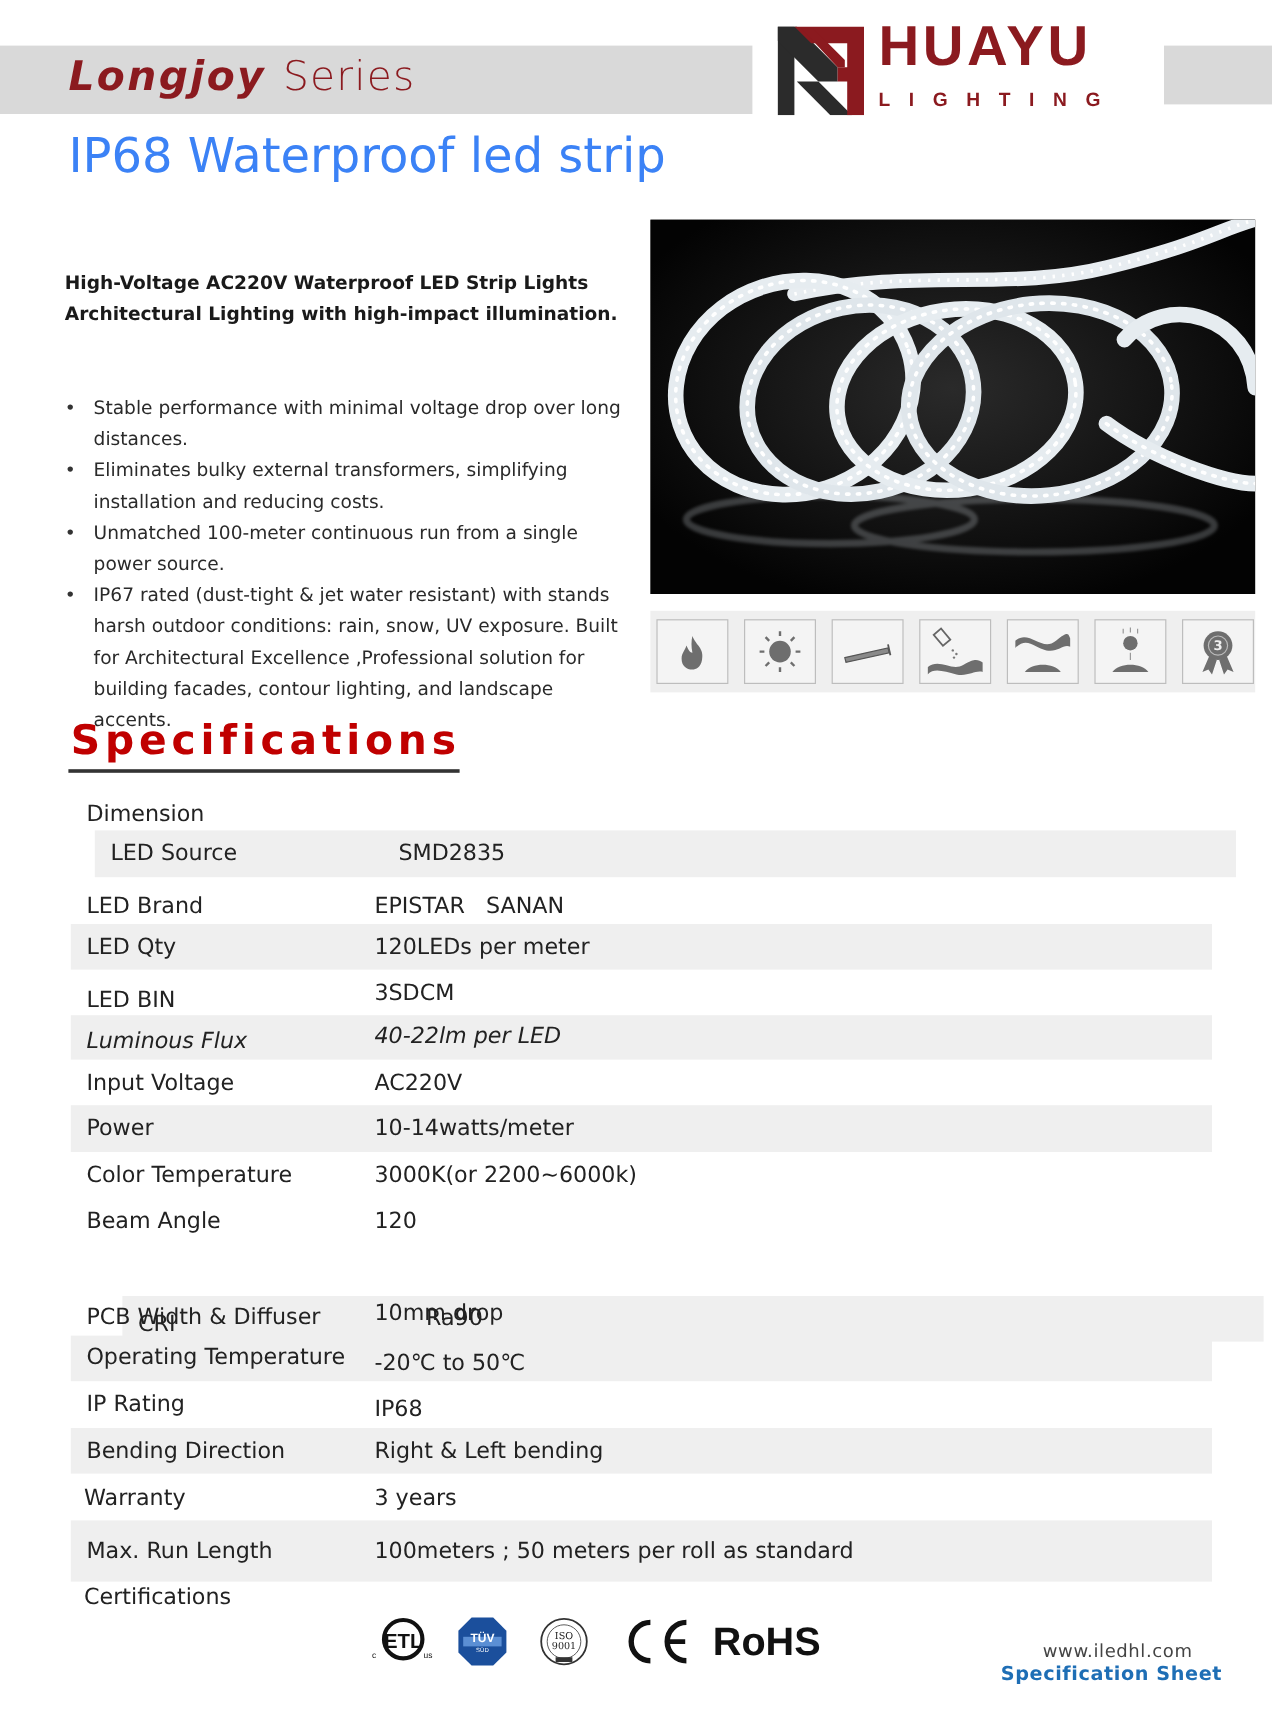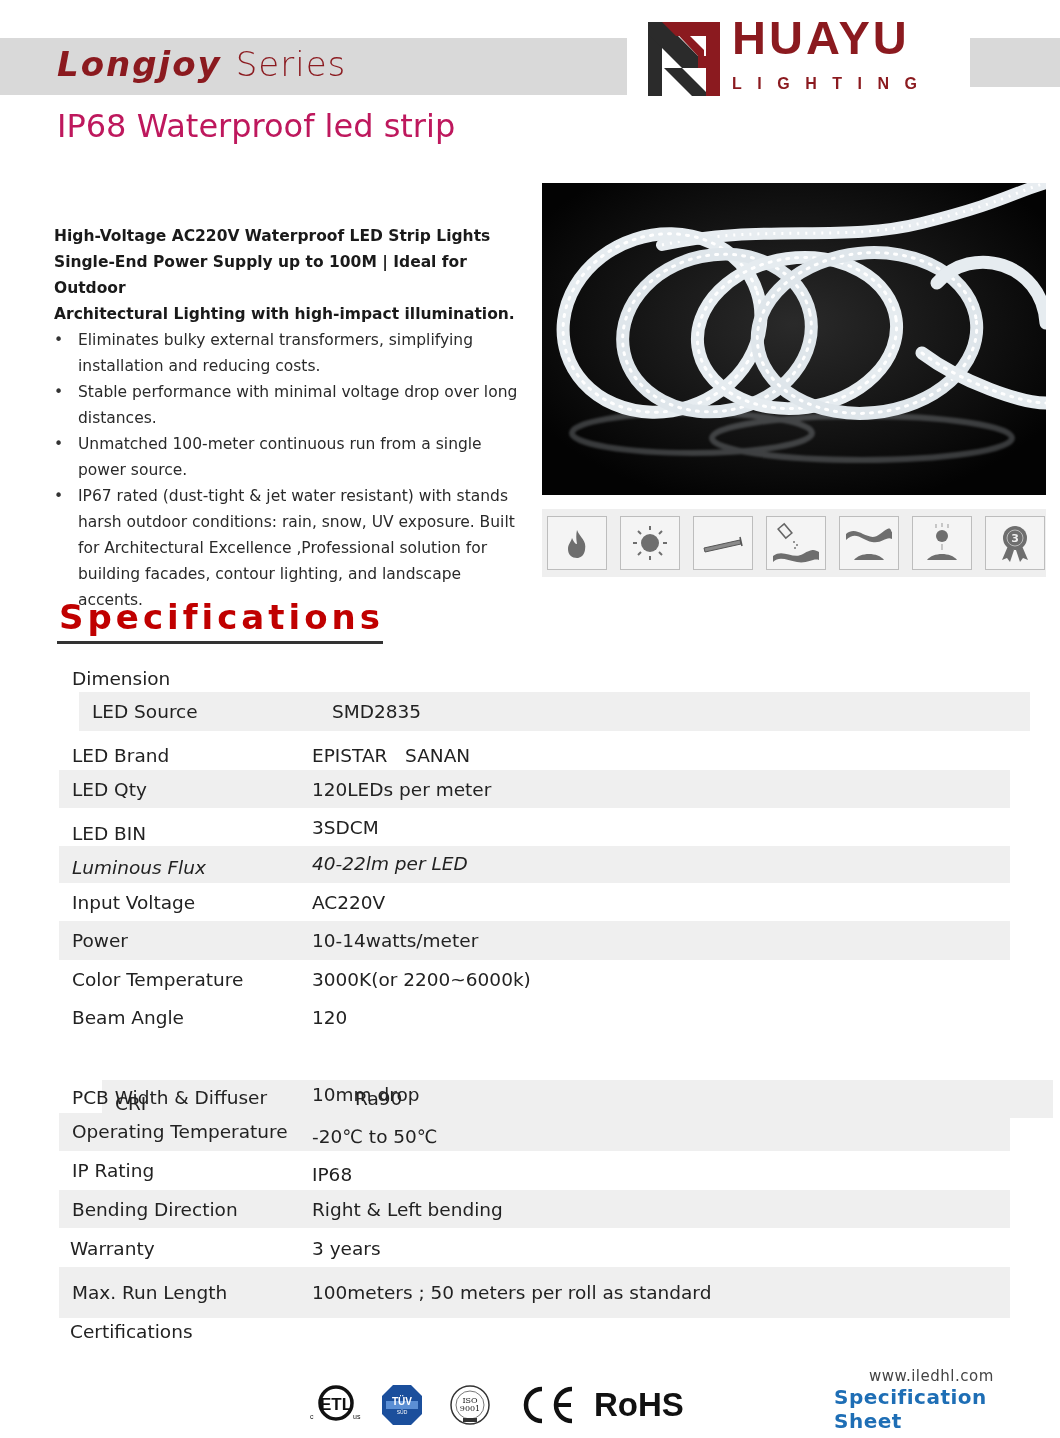--- a/index.html
+++ b/index.html
@@ -14,21 +14,21 @@
   .series-title { left: 57px; top: 44px; height: 45px; display: flex; align-items: baseline; white-space: nowrap; justify-content: space-between; }
   .series-brand { font-family: "DejaVu Sans", sans-serif; font-weight: bold; font-style: italic; font-size: 34px; color: #8b1a1f; letter-spacing: 2px; }
   .series-word { font-family: "DejaVu Sans", sans-serif; font-size: 34px; color: #8b1a1f; margin-left: 14px; font-weight: 300; letter-spacing: 1px; }
 
   
   .logo { left: 648px; top: 20px; width: 295px; height: 78px; }
   .logo-mark { position: absolute; left: 0; top: 2px; width: 72px; height: 74px; }
   .logo-name { position: absolute; left: 84px; top: -6px; font-family: "Liberation Sans", sans-serif; font-weight: bold; font-size: 47px; color: #8b1a1f; letter-spacing: 3px; line-height: 1; }
   .logo-sub { position: absolute; left: 84px; top: 56px; font-family: "Liberation Sans", sans-serif; font-weight: bold; font-size: 16px; color: #8b1a1f; letter-spacing: 15.5px; line-height: 1; }
 
-  .product-title { left: 57px; top: 107px; font-size: 32px; color: #be185d; white-space: nowrap; font-family: "DejaVu Sans", sans-serif; letter-spacing: 0px; }
+  .product-title { left: 57px; top: 107px; font-size: 40px; color: #3b82f6; white-space: nowrap; font-family: "DejaVu Sans", sans-serif; letter-spacing: 0px; }
 
   
   .intro { left: 54px; top: 223px; width: 470px; font-size: 15.5px; font-weight: bold; line-height: 26px; color: #1a1a1a; }
   .bullets { left: 54px; top: 327px; width: 470px; list-style: none; }
   .bullets li { position: relative; padding-left: 24px; font-size: 15.5px; line-height: 26px; color: #2a2a2a; }
   .bullets li::before { content: "•"; position: absolute; left: 0; top: 0; color: #333; }
 
   
   .photo { left: 542px; top: 183px; width: 504px; height: 312px; background: #050505; overflow: hidden; }
 
@@ -40,25 +40,25 @@
   
   .spec-heading { left: 59px; top: 600px; font-family: "DejaVu Sans", sans-serif; font-weight: bold; font-size: 34px; letter-spacing: 4px; color: #c00000; line-height: 1; }
   .spec-underline { left: 57px; top: 641px; width: 326px; height: 3px; background: #333; }
 
   .spec-row { position: absolute; left: 59px; width: 951px; display: flex; align-items: center; }
   .spec-row.band { background: #efefef; }
   .spec-label { position: absolute; left: 13px; font-size: 18.5px; color: #222; white-space: nowrap; }
   .spec-value { position: absolute; left: 253px; font-size: 18.5px; color: #222; white-space: nowrap; }
 
   
-  .certs { left: 306px; top: 1344px; width: 400px; height: 48px; display: flex; align-items: center; margin-top: 37px; }
+  .certs { left: 306px; top: 1344px; width: 400px; height: 48px; display: flex; align-items: center; }
   .cert { display: flex; align-items: center; justify-content: center; }
 
   .footer-url { left: 869px; top: 1367px; font-size: 15px; color: #444; letter-spacing: 0.5px; }
-  .footer-sheet { left: 834px; top: 1385px; font-size: 20px; font-weight: bold; color: #1e6eb5; letter-spacing: 0.5px; }
+  .footer-sheet { left: 834px; top: 1385px; font-size: 16px; font-weight: bold; color: #1e6eb5; letter-spacing: 0.5px; }
 </style>
 </head>
 <body>
 
 <div class="abs series-bar"></div>
 <div class="abs series-bar-right"></div>
 <div class="abs series-title">
   <span class="series-brand">Longjoy</span>
   <span class="series-word">Series</span>
 </div>
@@ -72,27 +72,26 @@
     <polygon points="20,2 30,2 56,28 56,34 50,34" fill="#8b1a1f"></polygon>
   </svg>
   <span class="logo-name">HUAYU</span>
   <span class="logo-sub">LIGHTING</span>
 </div>
 
 <div class="abs product-title">IP68 Waterproof led strip</div>
 
 <div class="abs intro">
   <div>High-Voltage AC220V Waterproof LED Strip Lights</div>
-  <div>Single-End Power Supply up to 100M | Ideal for Outdoor</div>
   <div>Architectural Lighting with high-impact illumination.</div>
 </div>
 
 <ul class="abs bullets">
+  <li>Stable performance with minimal voltage drop over long distances.</li>
   <li>Eliminates bulky external transformers, simplifying installation and reducing costs.</li>
-  <li>Stable performance with minimal voltage drop over long distances.</li>
   <li>Unmatched 100-meter continuous run from a single power source.</li>
   <li>IP67 rated (dust-tight &amp; jet water resistant) with stands harsh outdoor conditions: rain, snow, UV exposure. Built for Architectural Excellence ,Professional solution for building facades, contour lighting, and landscape accents.</li>
 </ul>
 
 <div class="abs photo" title="Coiled waterproof LED strip lit on black background">
   <svg width="504" height="312" viewBox="0 0 504 312">
     <defs>
       <radialGradient id="glow" cx="50%" cy="45%" r="60%">
         <stop offset="0%" stop-color="#2a2a2a"></stop>
         <stop offset="100%" stop-color="#030303"></stop>

